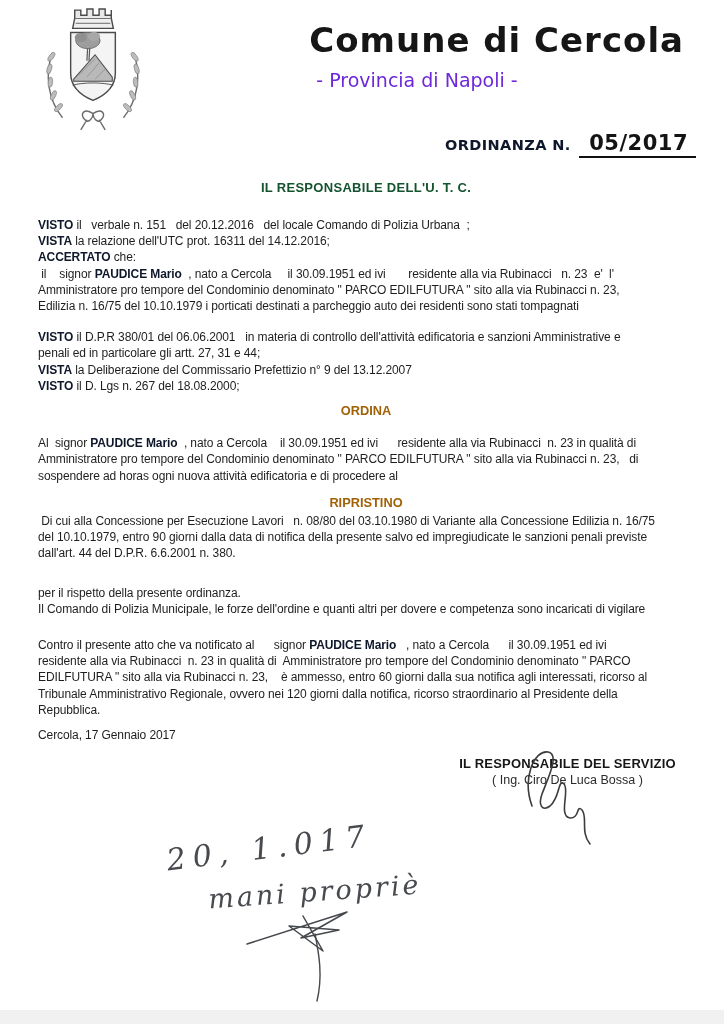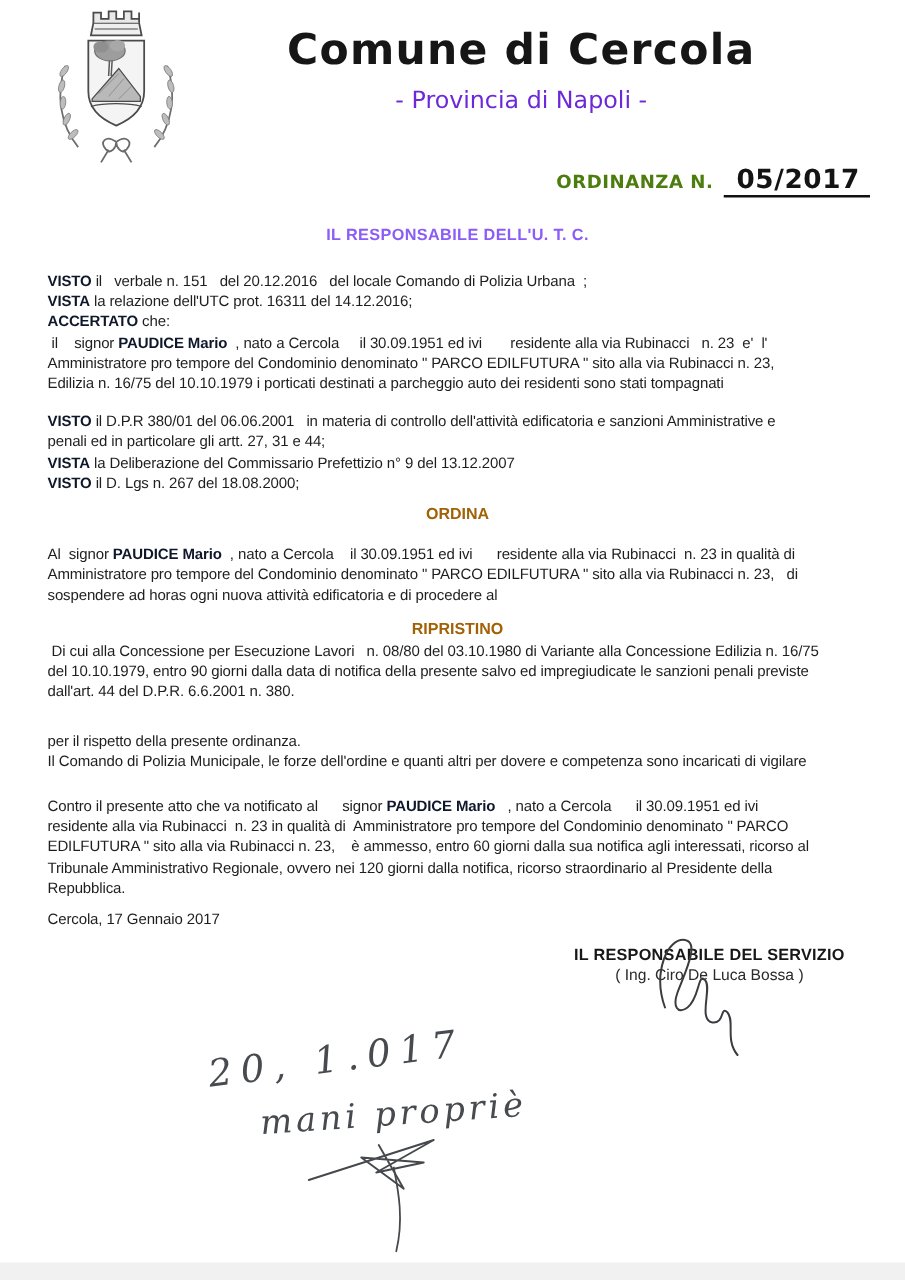--- a/index.html
+++ b/index.html
@@ -6,40 +6,40 @@
   .page{
     position:relative;width:724px;height:1024px;background:#ffffff;
     overflow:hidden;font-family:"Liberation Sans",sans-serif;color:#1b1b1b;
     margin:0 auto;
   }
   
   .crest{position:absolute;left:42px;top:4px;width:102px;height:132px;}
   .title-block{position:absolute;left:150px;right:40px;top:20px;text-align:center;}
   .doc-title{
     font-family:"DejaVu Sans",sans-serif;font-weight:bold;font-size:34px;
-    letter-spacing:1px;color:#161616;
+    letter-spacing:1px;color:#161616;text-align:right;
   }
   .doc-subtitle{
     font-family:"DejaVu Sans",sans-serif;font-size:19px;margin-top:9px;color:#6d28d9;
   }
   .ordinance-line{position:absolute;right:28px;top:131px;white-space:nowrap;}
   .ordinance-label{
     font-family:"DejaVu Sans",sans-serif;font-weight:bold;font-size:14.5px;
-    letter-spacing:.4px;vertical-align:baseline;color:#4d7c0f;
+    letter-spacing:.4px;vertical-align:baseline;color:#0f172a;
   }
   .ordinance-number{
     display:inline-block;font-family:"DejaVu Sans",sans-serif;font-weight:bold;
     font-size:21px;letter-spacing:.5px;border-bottom:2.5px solid #111;
     padding:0 8px 1px 10px;margin-left:4px;color:#141414;
   }
   
   .doc-col{position:absolute;left:38px;right:30px;top:180px;}
   .doc-heading{
     text-align:center;font-weight:bold;font-size:13px;line-height:16px;
-    letter-spacing:.3px;color:#8b5cf6;
+    letter-spacing:.3px;color:#14532d;
   }
   .line{white-space:pre;font-size:12px;line-height:16.2px;letter-spacing:-0.1px;color:#1e1e1e;}
   .b{font-weight:bold;color:#0f172a;text-align:right;}
   .center-head{text-align:center;font-weight:bold;font-size:12.8px;line-height:16.2px;color:#a16207;}
   
   .sig-block{position:absolute;left:425px;top:756px;width:285px;text-align:center;}
   .sig-title{font-weight:bold;font-size:13px;letter-spacing:.2px;color:#171717;}
   .sig-name{font-size:12.5px;margin-top:2px;color:#2a2a2a;}
   .sig-svg{position:absolute;left:518px;top:744px;}
   

